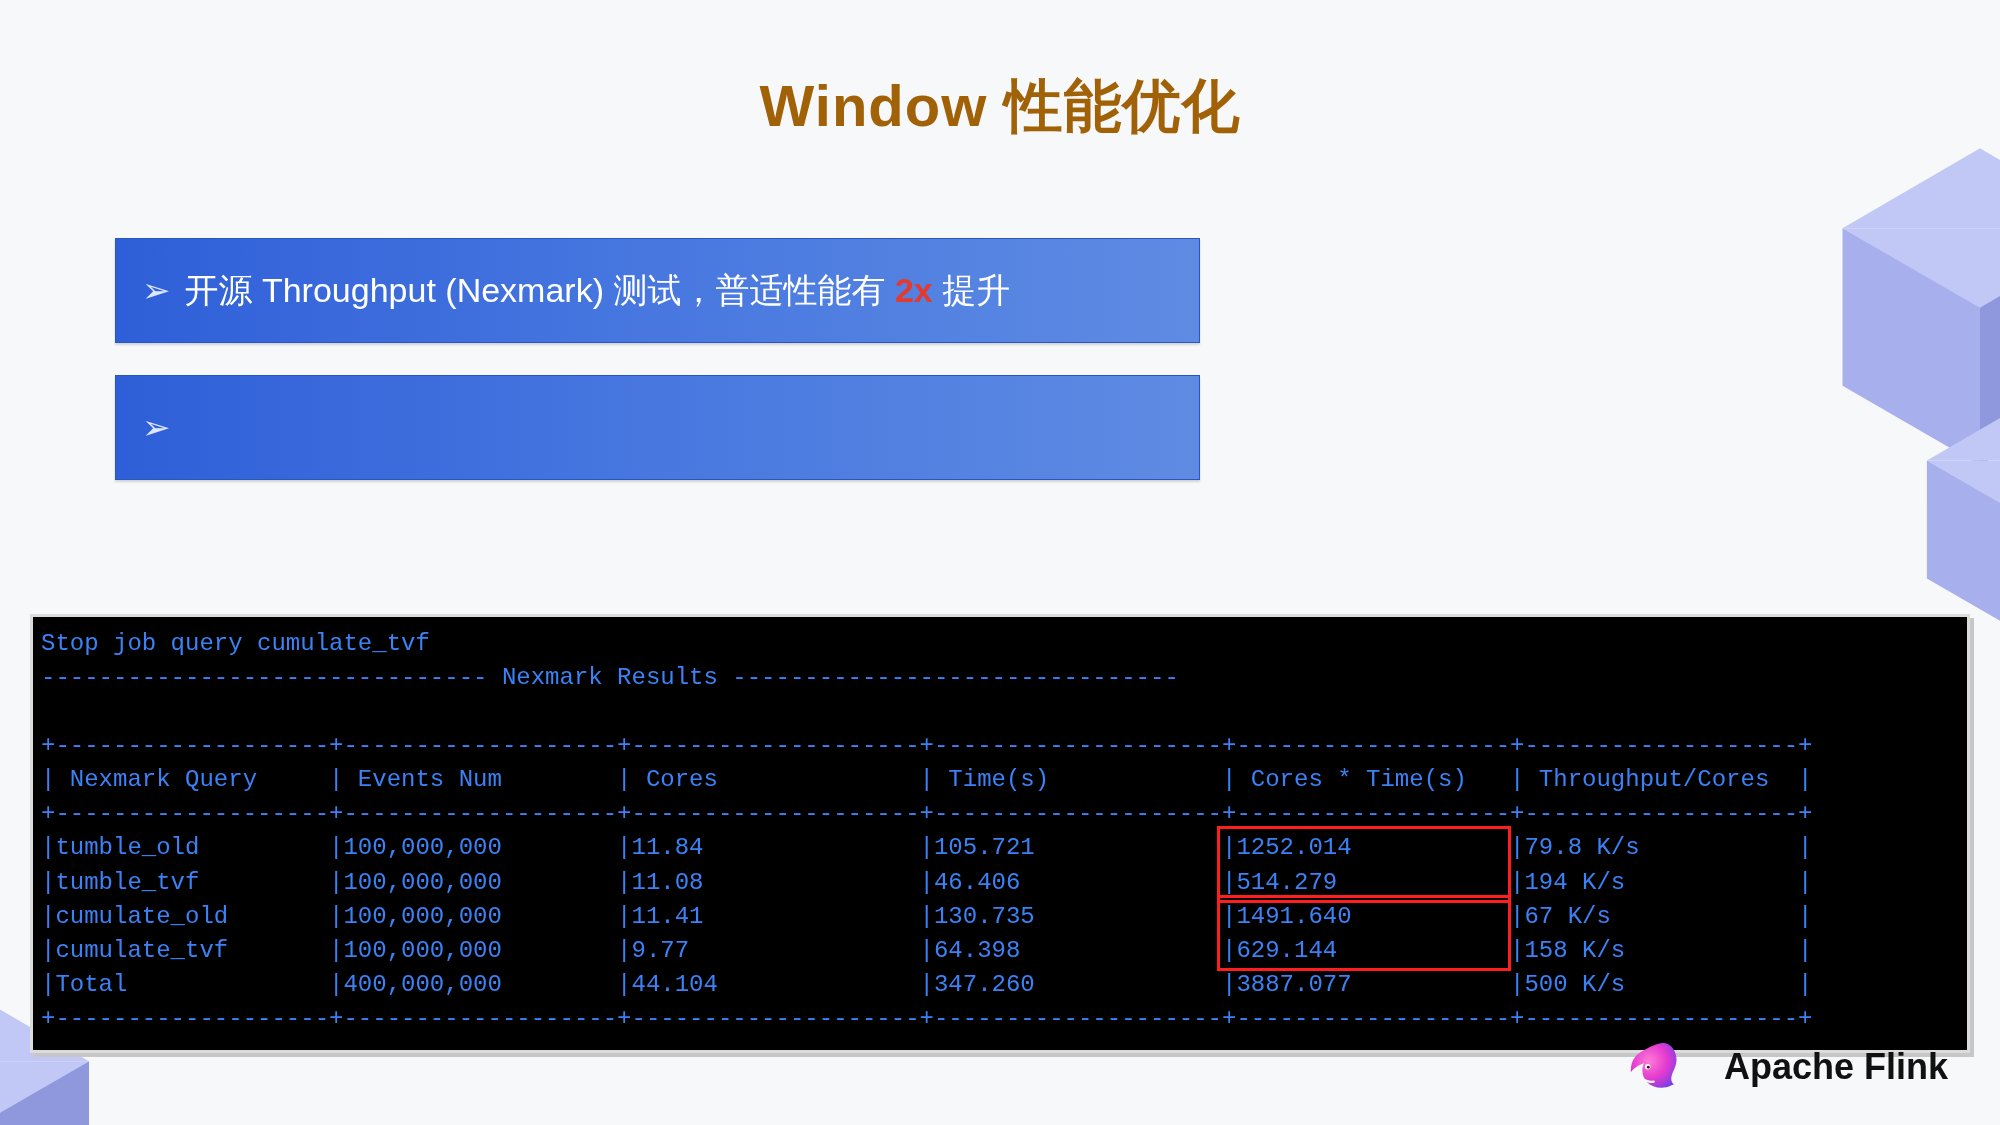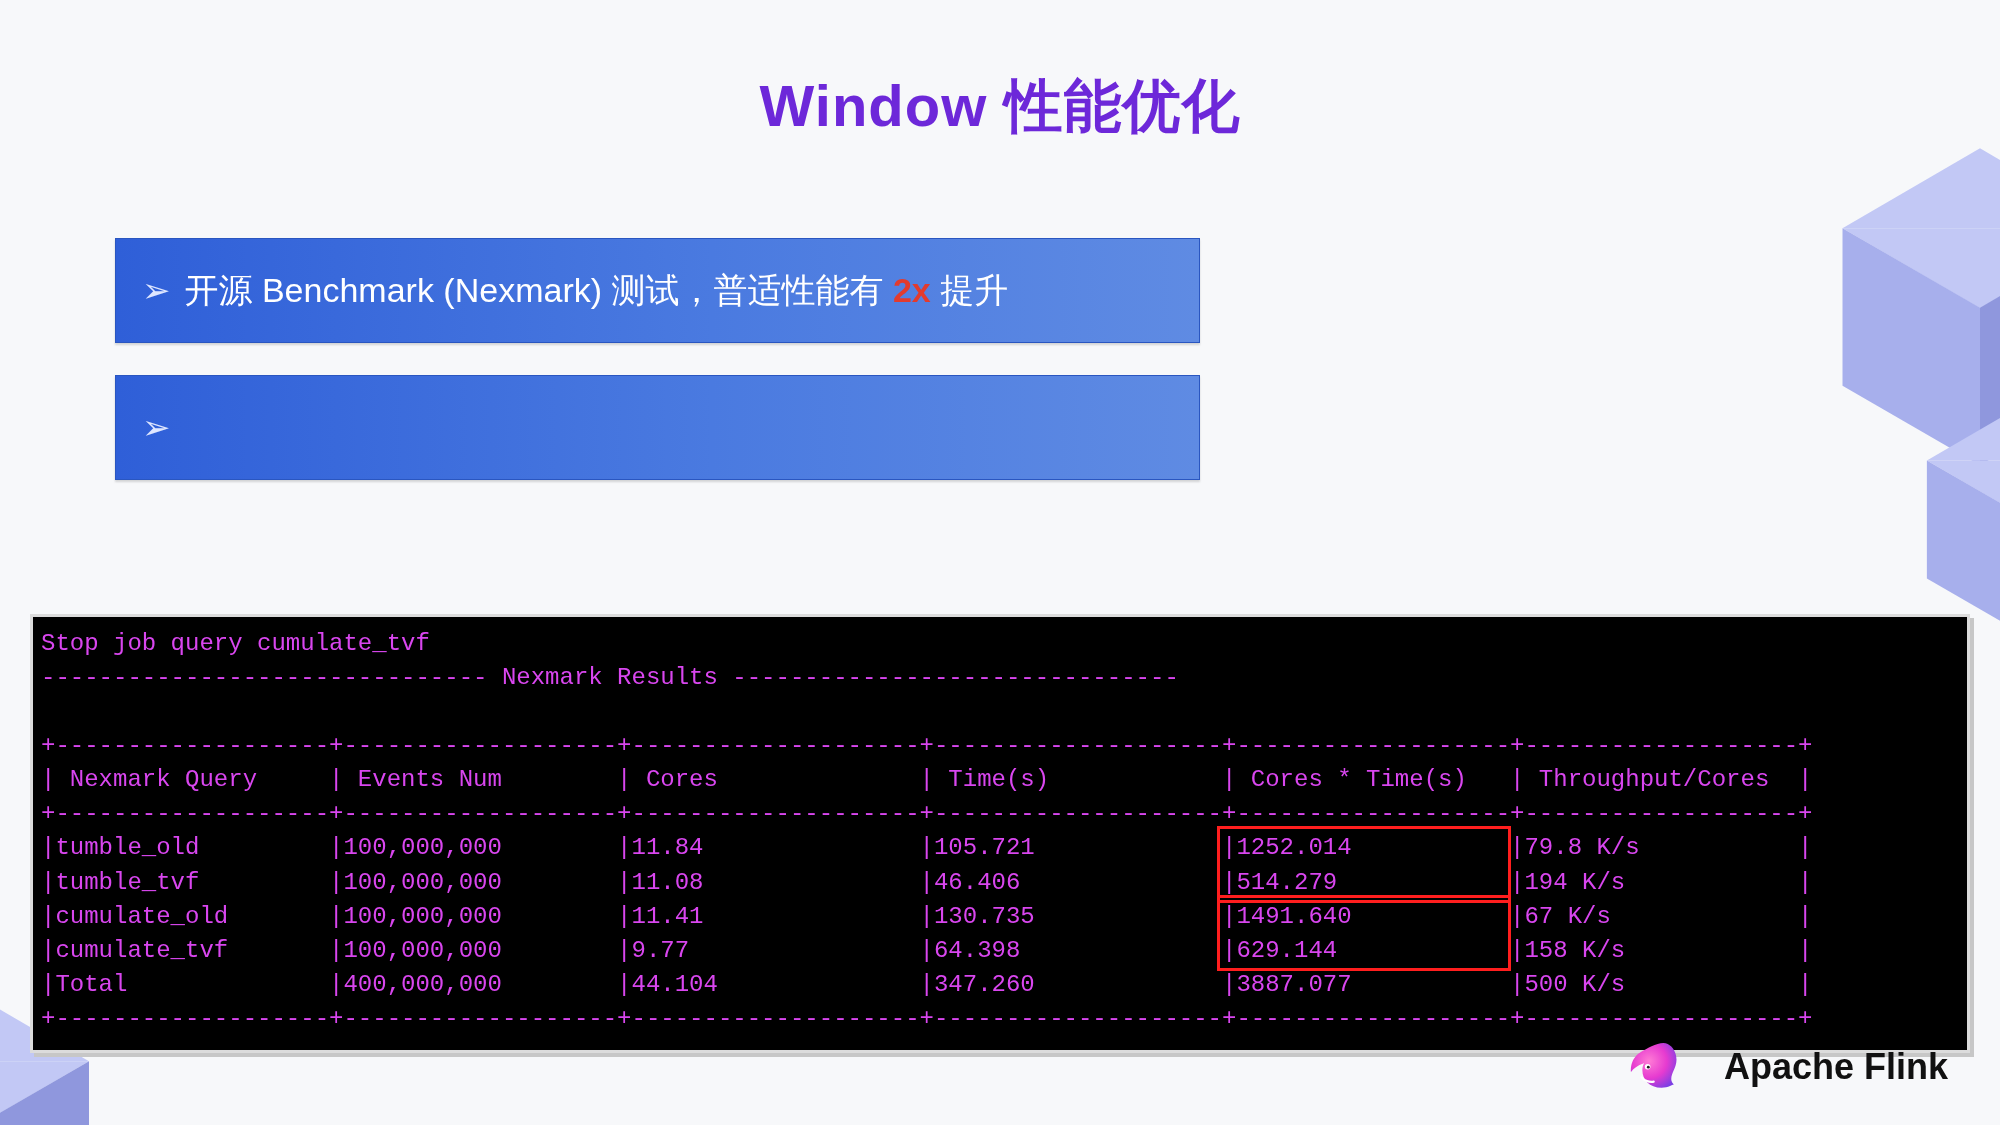--- a/index.html
+++ b/index.html
@@ -46,21 +46,21 @@
   .deco-right .stack2 { position:absolute; top:170px; left:40px; transform:scale(0.75); }
 
   
   .title {
     position: absolute;
     top: 68px;
     left: 0; right: 0;
     text-align: center;
     font-size: 58px;
     font-weight: 700;
-    color: #6d28d9;
+    color: #a16207;
     letter-spacing: 1px;
   }
 
   
   .callouts {
     position: absolute;
     top: 238px;
     left: 115px;
     width: 1085px;
     z-index: 2;
@@ -85,21 +85,21 @@
   .callout .underline { }
   .callout .hi { color: #e23b2e; font-weight: 600; }
 
   
   .terminal {
     position: absolute;
     left: 30px;
     right: 30px;
     top: 590px;
     background: #000000;
-    color: #d946ef;
+    color: #3b82f6;
     font-family: "Menlo", "Consolas", "Courier New", monospace;
     font-size: 24px;
     line-height: 1.42;
     padding: 10px 8px 14px 8px;
     border: 3px solid #dcdcdc;
     box-shadow: 4px 4px 0 0 #c7c7c7;
     white-space: pre;
     z-index: 3;
   }
 
@@ -150,21 +150,21 @@
     </div>
 
 </div>
 
 <div class="title">Window 性能优化</div>
 
 <div class="callouts">
   <div class="callout">
     <span class="arrow">➢</span>
     <span>
-      <span>开源 Benchmark (</span><span class="underline">Nexmark</span><span>) 测试，普适性能有 </span><span class="hi">2x</span><span> 提升</span>
+      <span>开源 Throughput (</span><span class="underline">Nexmark</span><span>) 测试，普适性能有 </span><span class="hi">2x</span><span> 提升</span>
     </span>
   </div>
   <div class="callout">
     <span class="arrow">➢</span>
   </div>
 </div>
 
 <pre class="terminal" id="terminal">Stop job query cumulate_tvf
 ------------------------------- Nexmark Results -------------------------------
 

